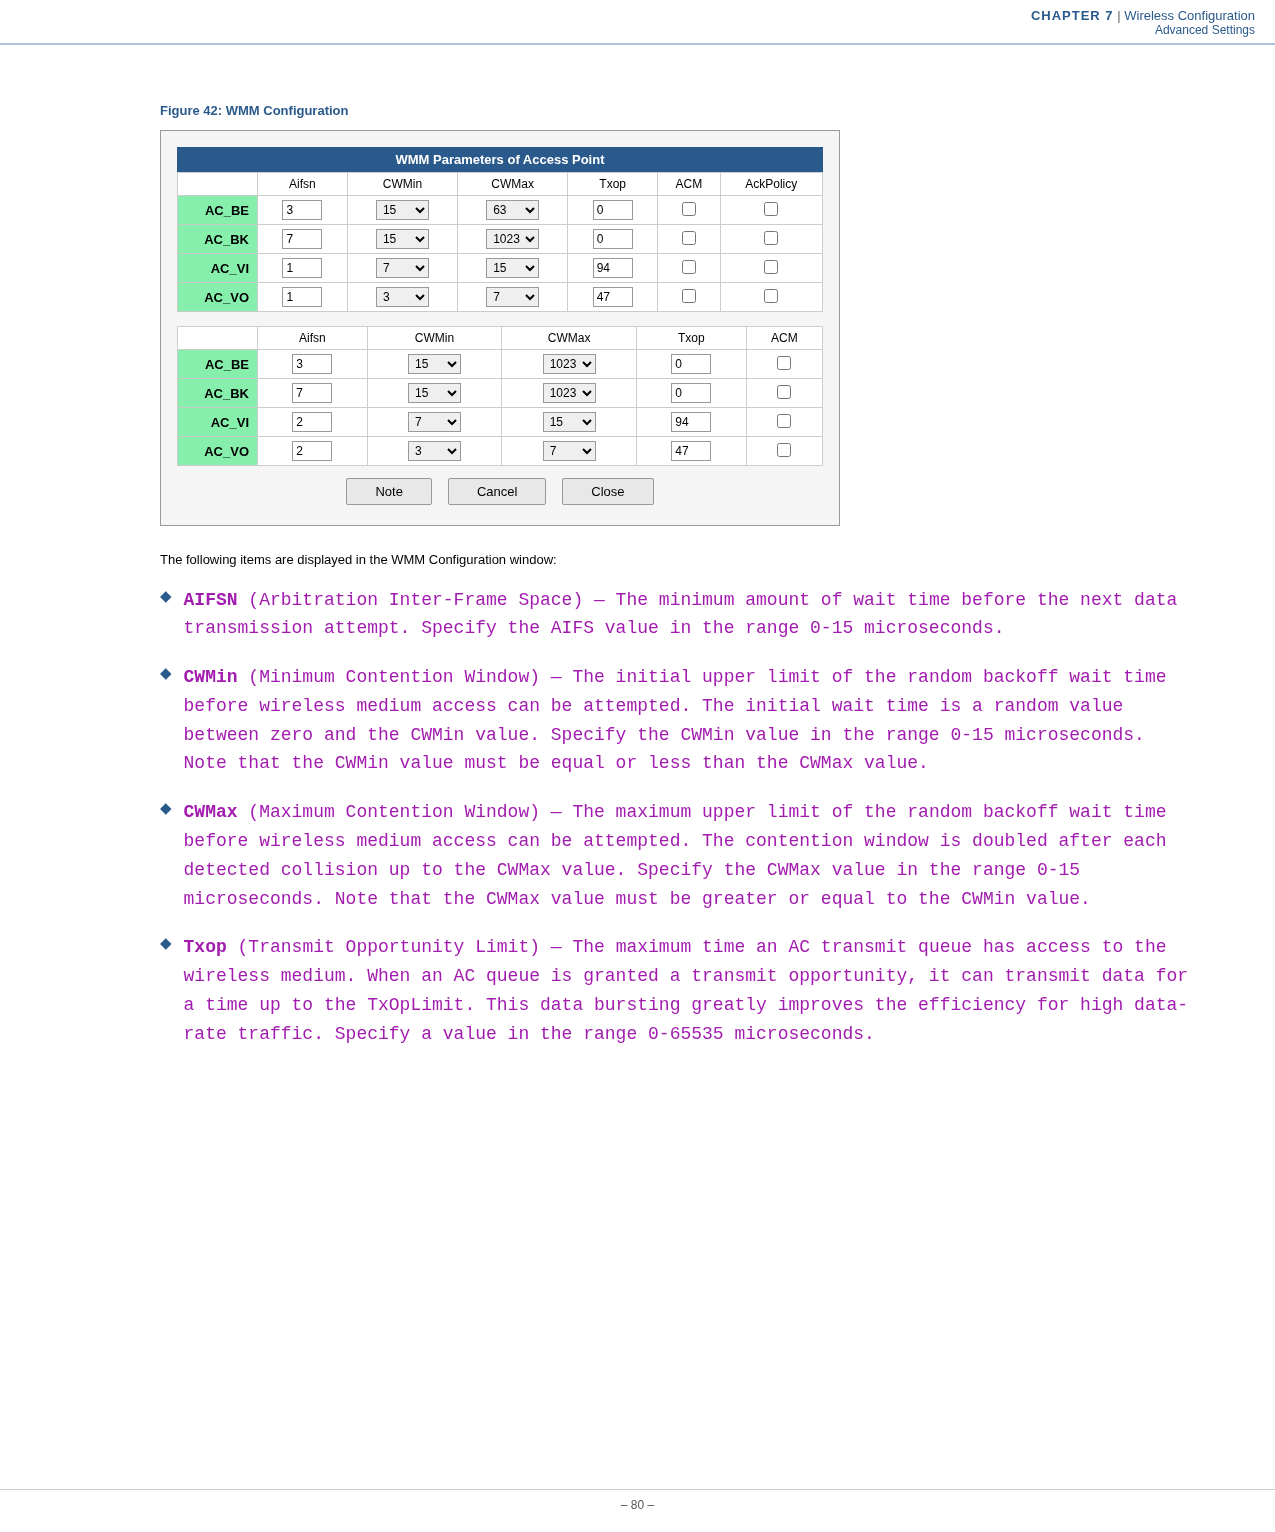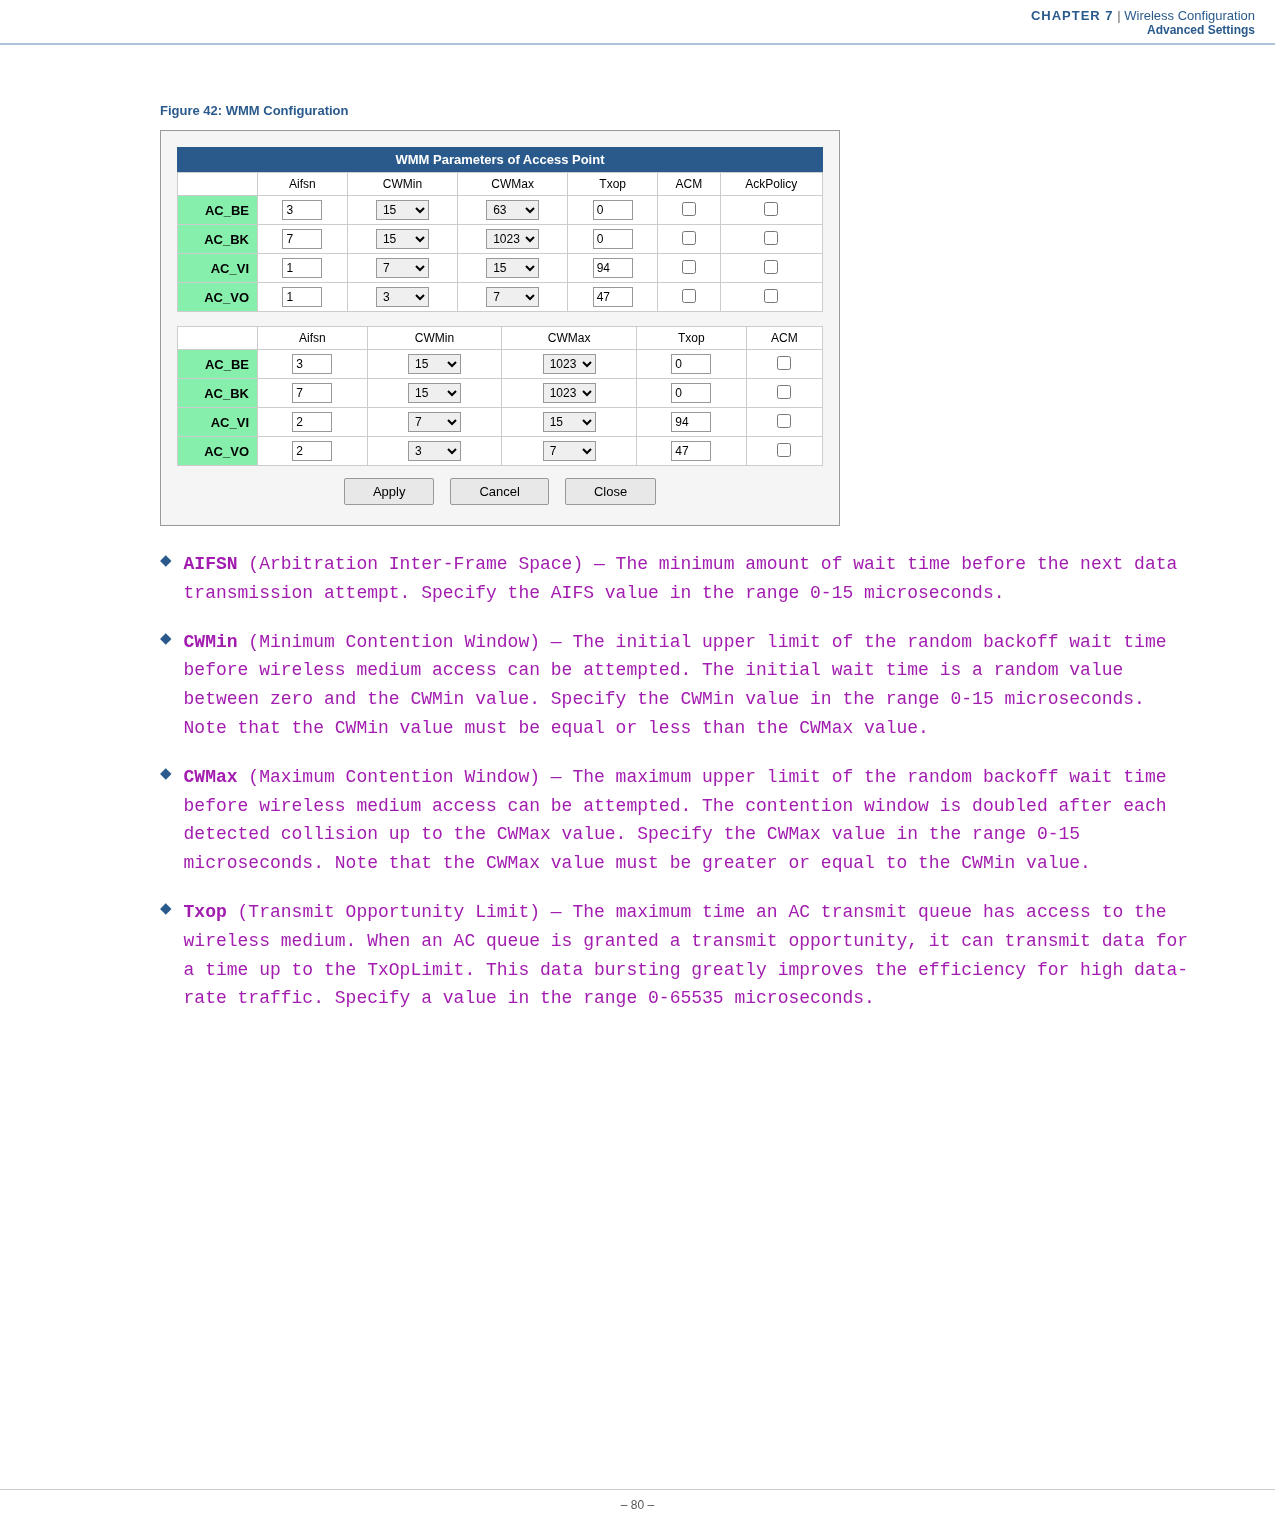--- a/index.html
+++ b/index.html
@@ -186,21 +186,20 @@
       text-align: center;
       font-size: 12px;
       color: #555;
       border-top: 1px solid #ccc;
       padding-top: 8px;
     }
 
     .header-line2 {
       font-size: 12px;
       color: #2a5a8c;
-      font-weight: bold;
     }
   </style>
 </head>
 <body>
 
 <div class="page-header">
   <div class="header-right">
     <span>
       <span class="header-chapter">CHAPTER 7</span>
       <span class="header-sep">|</span>
@@ -319,28 +318,29 @@
             <td><select><option value="3">3</option><option value="7">7</option><option value="15">15</option><option value="31">31</option><option value="63">63</option><option value="127">127</option><option value="255">255</option><option value="511">511</option><option value="1023">1023</option></select></td>
             <td><select><option value="7">7</option><option value="15">15</option><option value="31">31</option><option value="63">63</option><option value="127">127</option><option value="255">255</option><option value="511">511</option><option value="1023">1023</option></select></td>
             <td><input type="text" value="47" style=""></td>
             <td><input type="checkbox" style=""></td>
           </tr>
         </tbody>
     </table>
 
     
     <div class="buttons-row">
-      <button class="btn">Apply</button>
+      <button class="btn">Note</button>
       <button class="btn">Cancel</button>
       <button class="btn">Close</button>
     </div>
 
   </div>
 
   
+  <p class="desc-text">The following items are displayed in the WMM Configuration window:</p>
 
   
   <ul class="bullet-list" id="bullet-list">
   <li class="bullet-item">
         <span class="bullet-diamond">◆</span>
         <span class="bullet-content"><b>AIFSN</b> (Arbitration Inter-Frame Space) — The minimum amount of wait time before the next data transmission attempt. Specify the AIFS value in the range 0-15 microseconds.</span>
       </li>
       <li class="bullet-item">
         <span class="bullet-diamond">◆</span>
         <span class="bullet-content"><b>CWMin</b> (Minimum Contention Window) — The initial upper limit of the random backoff wait time before wireless medium access can be attempted. The initial wait time is a random value between zero and the CWMin value. Specify the CWMin value in the range 0-15 microseconds. Note that the CWMin value must be equal or less than the CWMax value.</span>

